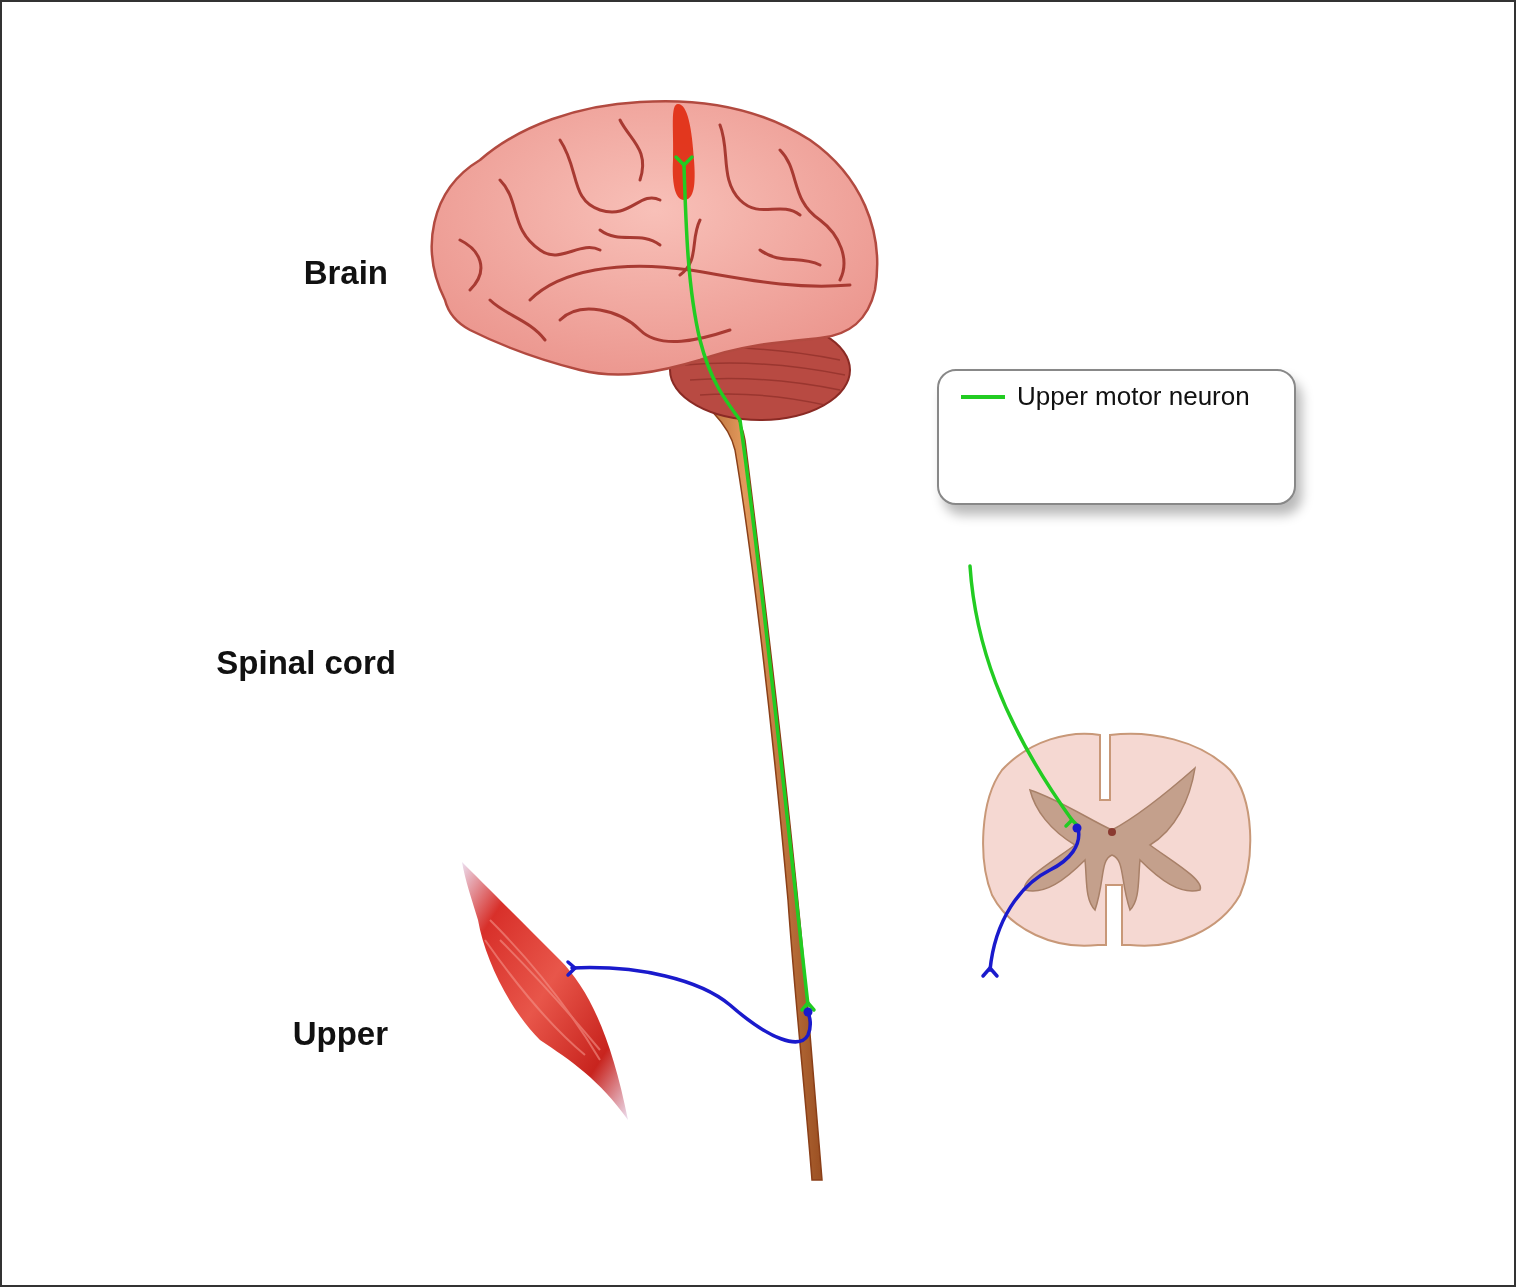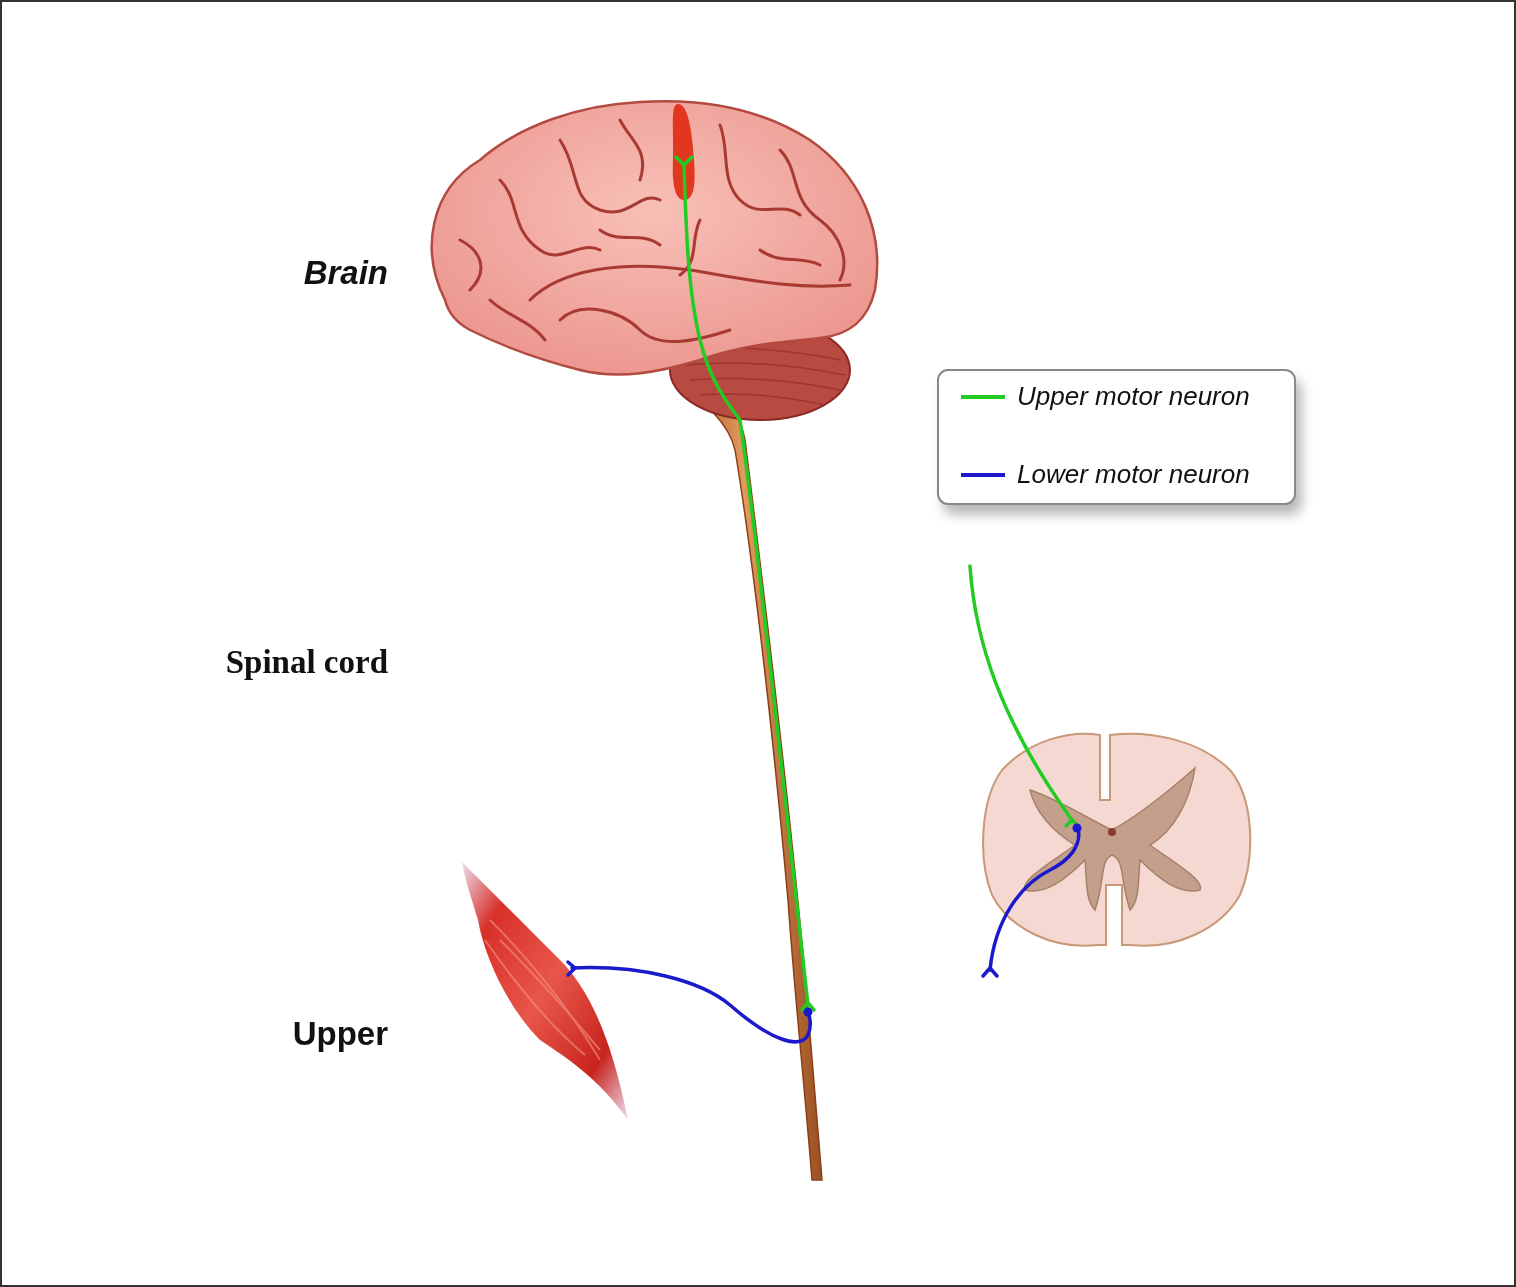--- a/index.html
+++ b/index.html
@@ -6,29 +6,29 @@
   body { width: 1516px; height: 1287px; position: relative; overflow: hidden; }
   .frame {
     position: absolute; left: 0; top: 0; width: 1512px; height: 1283px;
     border: 2px solid #333333; background: #ffffff;
   }
   .label {
     position: absolute; font-family: "Liberation Sans", sans-serif;
     font-weight: bold; font-size: 33px; color: #111111; text-align: right;
     width: 300px;
   }
-  #lbl-brain { left: 88px; top: 254px; font-style: italic; }
-  #lbl-spinal { left: 88px; top: 644px; font-family: Liberation Serif, serif; }
+  #lbl-brain { left: 88px; top: 254px; }
+  #lbl-spinal { left: 96px; top: 644px; }
   #lbl-muscle { left: 88px; top: 1015px; }
   svg.art { position: absolute; left: 0; top: 0; }
   .legend {
     position: absolute; left: 937px; top: 369px; width: 355px; height: 132px;
-    border: 2px solid #888; border-radius: 11px; background: #fff;
+    border: 2px solid #888; border-radius: 19px; background: #fff;
     box-shadow: 6px 10px 12px rgba(0,0,0,0.28);
-    font-family: "Liberation Sans", sans-serif; font-size: 26px; color: #111; font-style: italic;
+    font-family: "Liberation Sans", sans-serif; font-size: 26px; color: #111;
   }
   .legend-item { position: absolute; left: 22px; display: flex; align-items: center; }
   .legend-item .swatch { width: 44px; height: 4px; margin-right: 12px; }
   #legend-upper { top: 10px; }
   #legend-lower { top: 88px; }
 </style>
 </head>
 <body>
 
 <div class="frame"></div>
@@ -116,17 +116,13 @@
 
 <div class="label" id="lbl-brain">Brain</div>
 <div class="label" id="lbl-spinal">Spinal cord</div>
 <div class="label" id="lbl-muscle">Upper</div>
 
 <div class="legend">
   <div class="legend-item" id="legend-upper">
     <span class="swatch" style="background:#22cc22"></span>
     <span>Upper motor neuron</span>
   </div>
-  <div class="legend-item" id="legend-lower">
-    <span class="swatch" style="background:#1a1acc"></span>
-    <span>Lower motor neuron</span>
-  </div>
 </div>
 
 </body></html>

